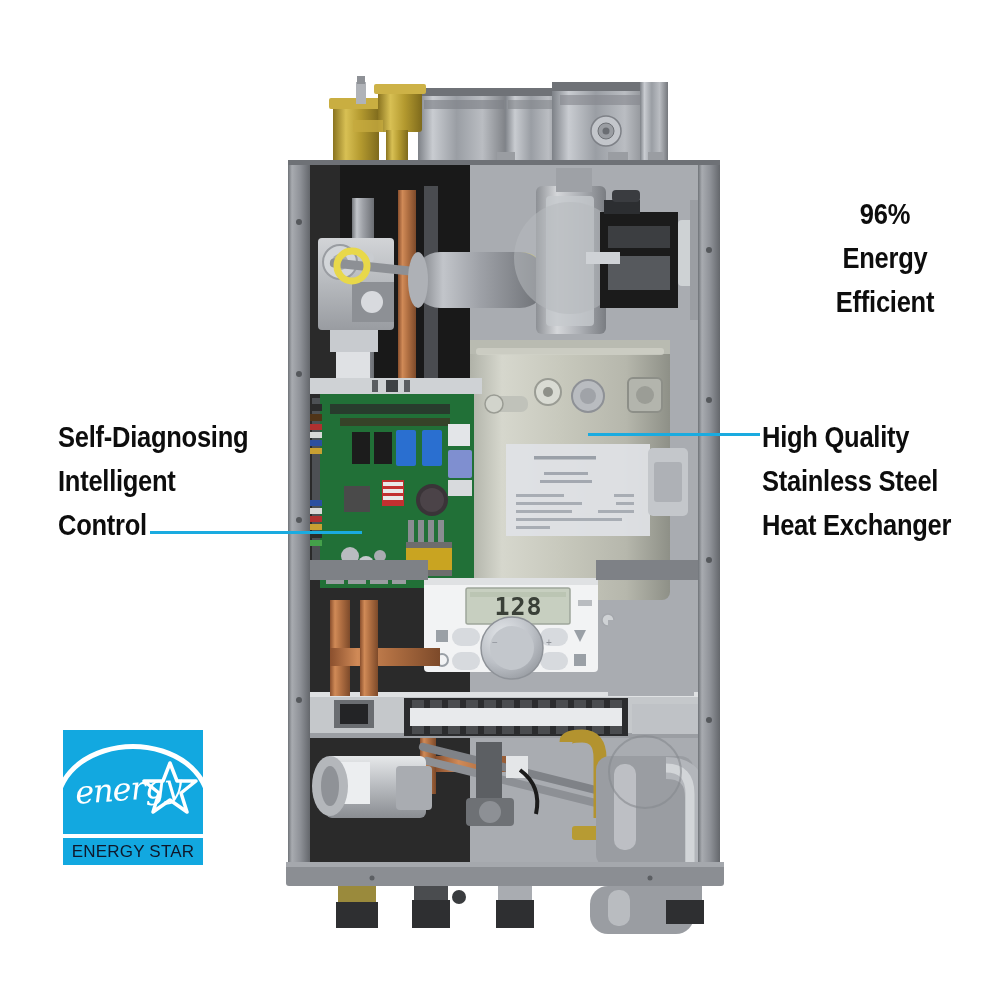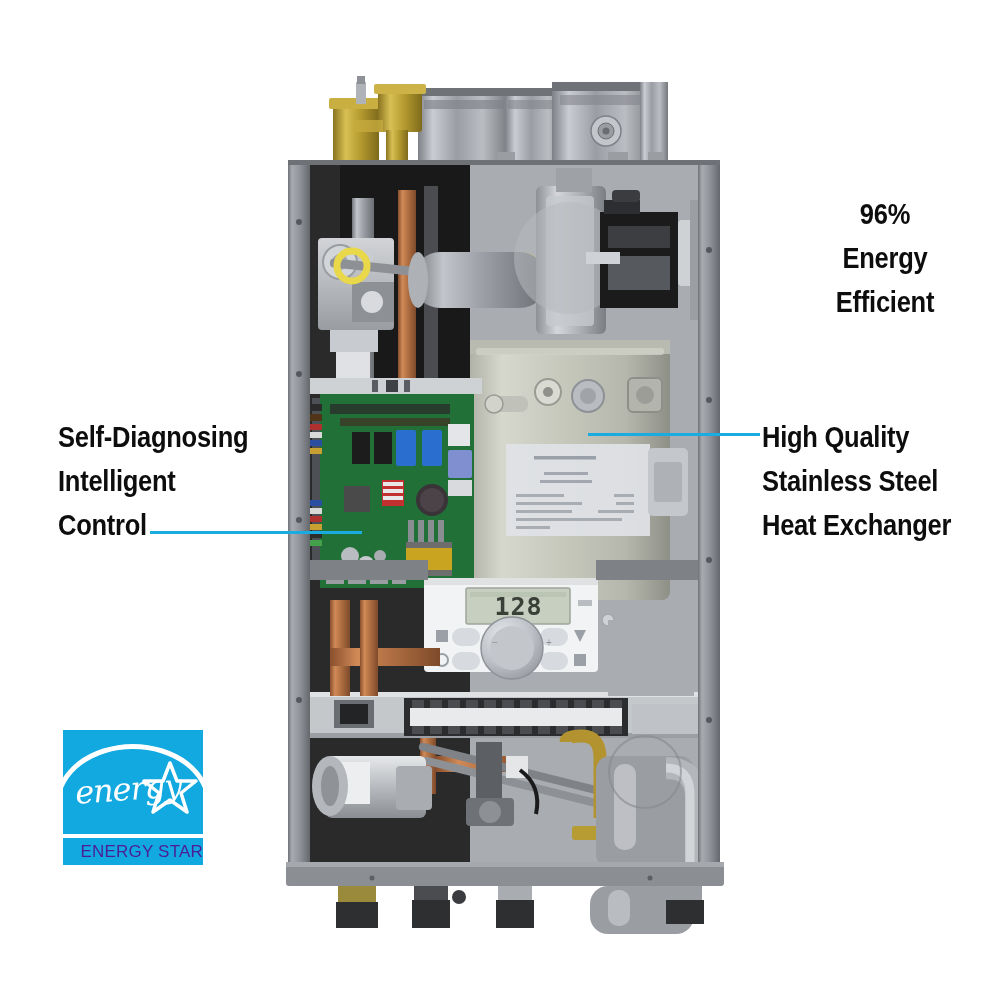--- a/index.html
+++ b/index.html
@@ -95,22 +95,22 @@
   #es-star { position: absolute; left: 78px; top: 30px; }
   #es-bar {
     position: absolute; left: 0; top: 108px;
     width: 140px; height: 27px;
     background: #12a8e0;
   }
   #es-bar-label {
     position: absolute; left: 0; top: 0;
     width: 140px; height: 27px;
     line-height: 27px;
-    text-align: right;
-    color: #4c1d95;
+    text-align: center;
+    color: #0f172a;
     font-family: "Liberation Sans", sans-serif;
     font-size: 17px;
     letter-spacing: 0.2px;
   }
 
   
   #boiler { position: absolute; left: 0; top: 0; }
 </style>
 </head>
 <body>

